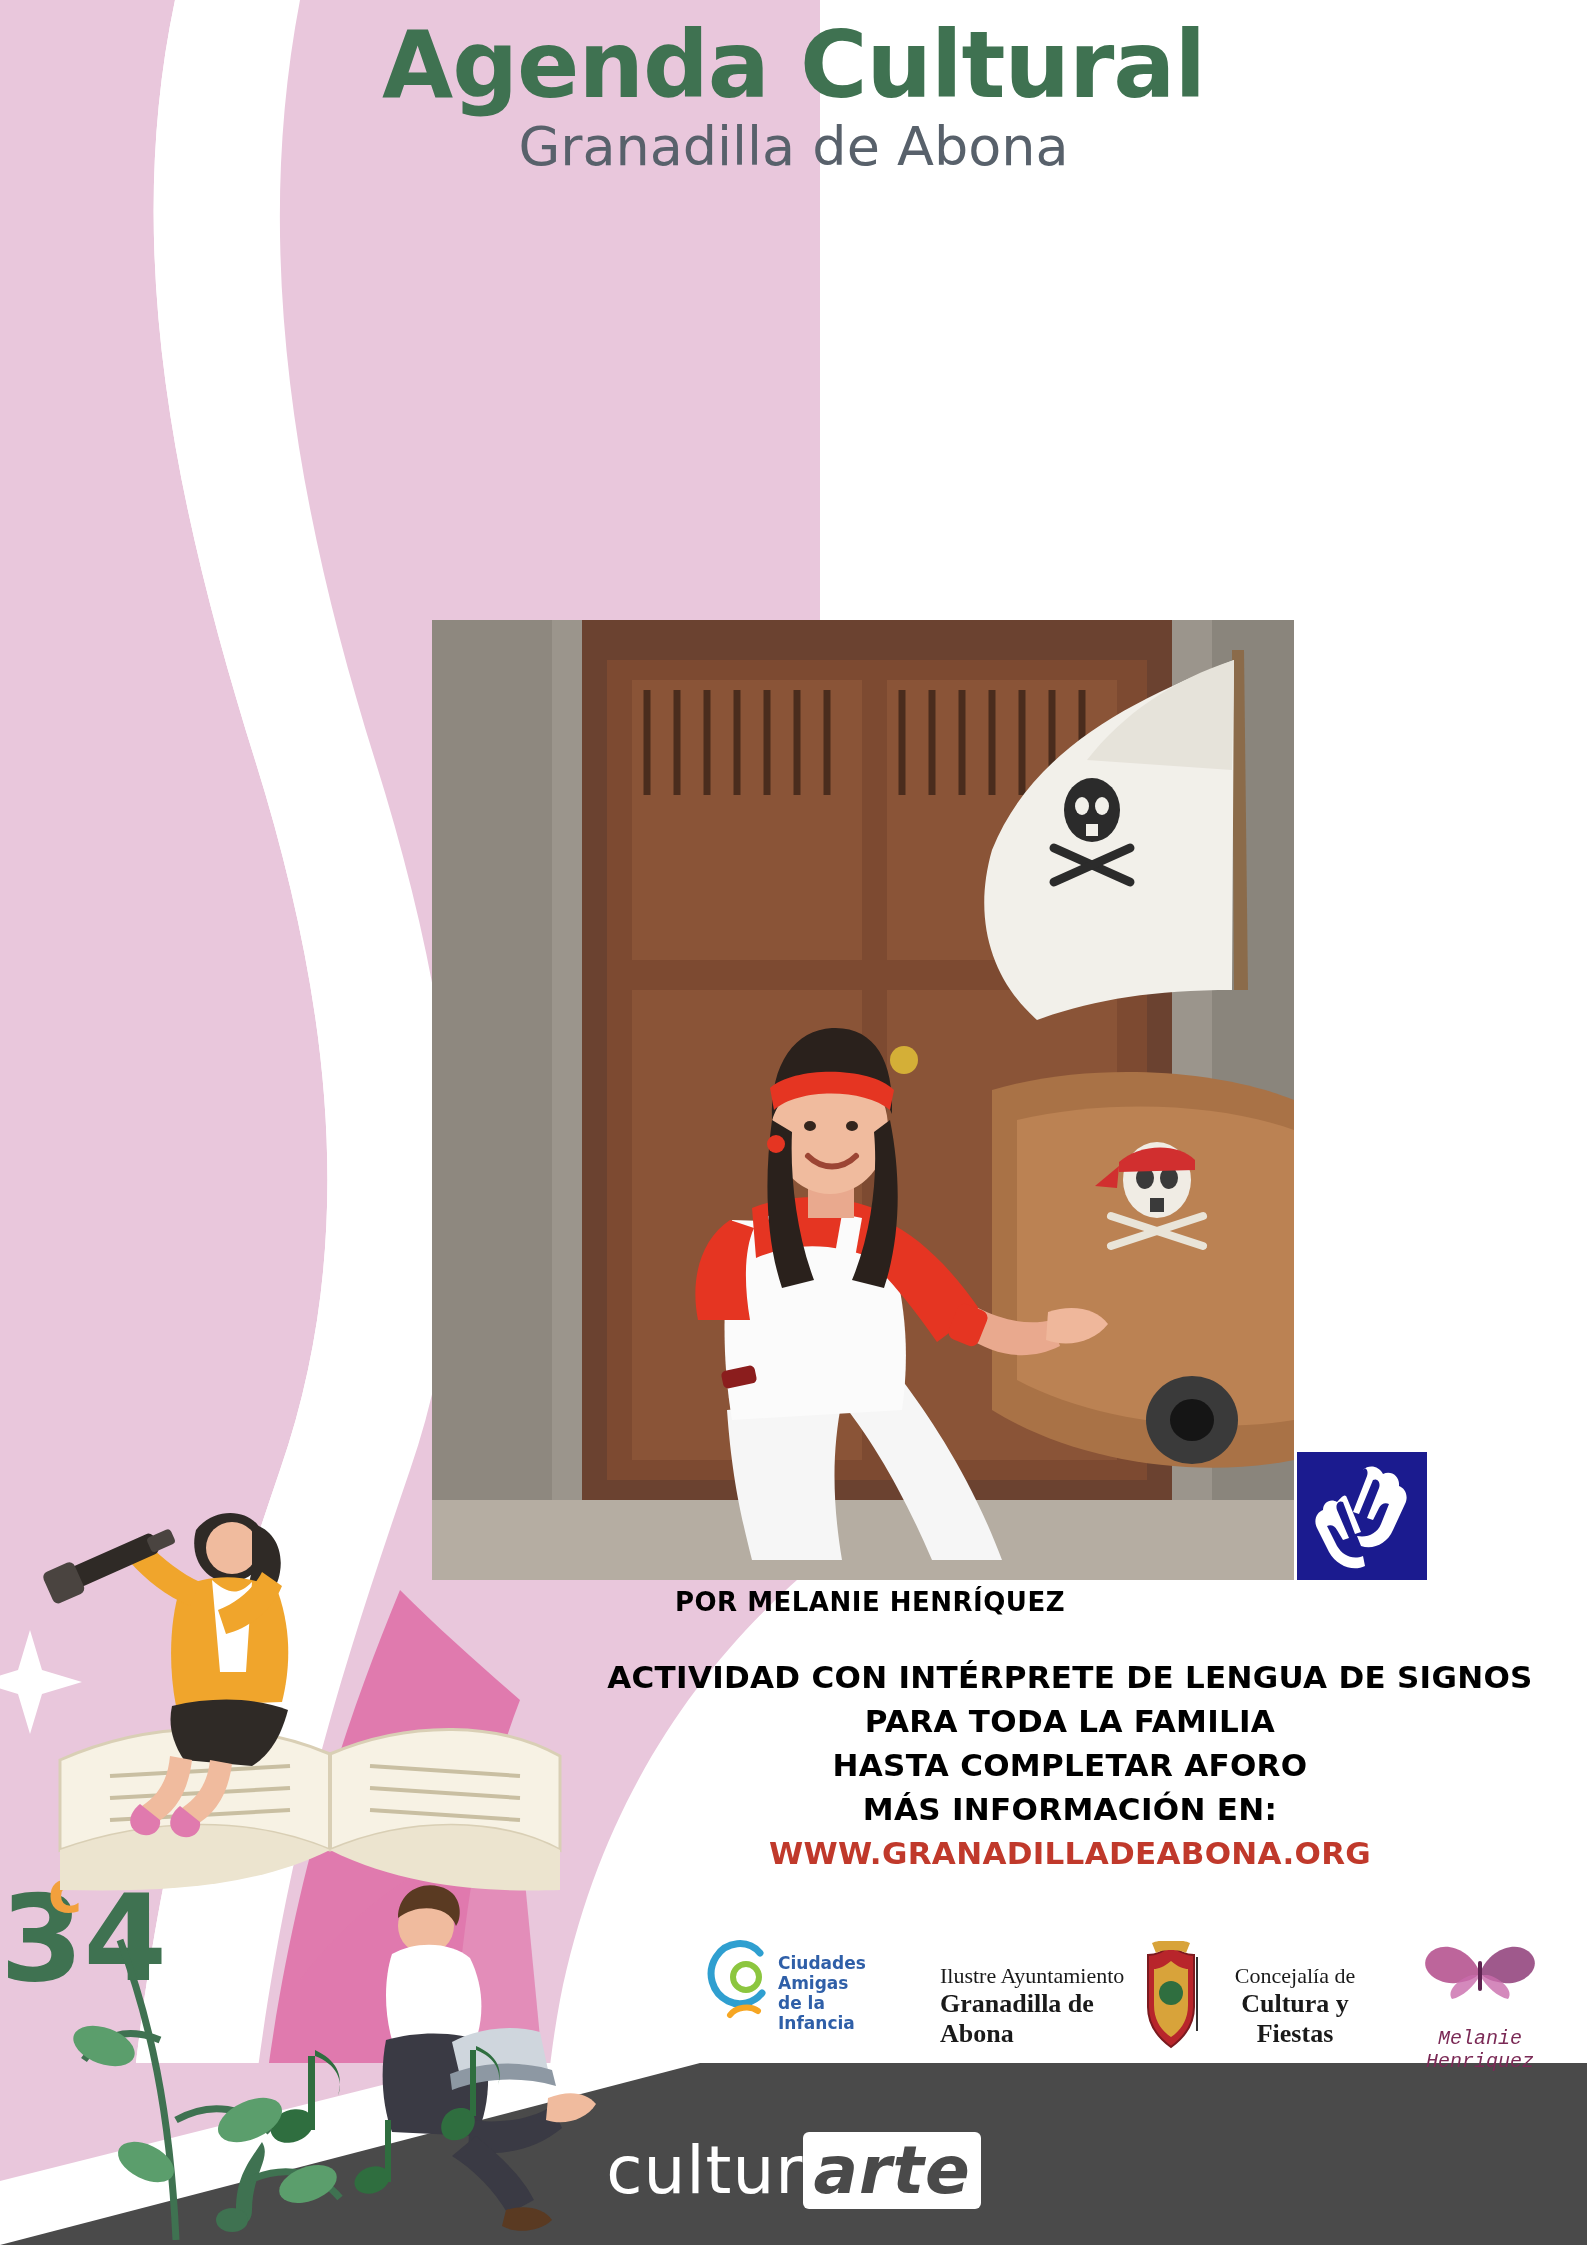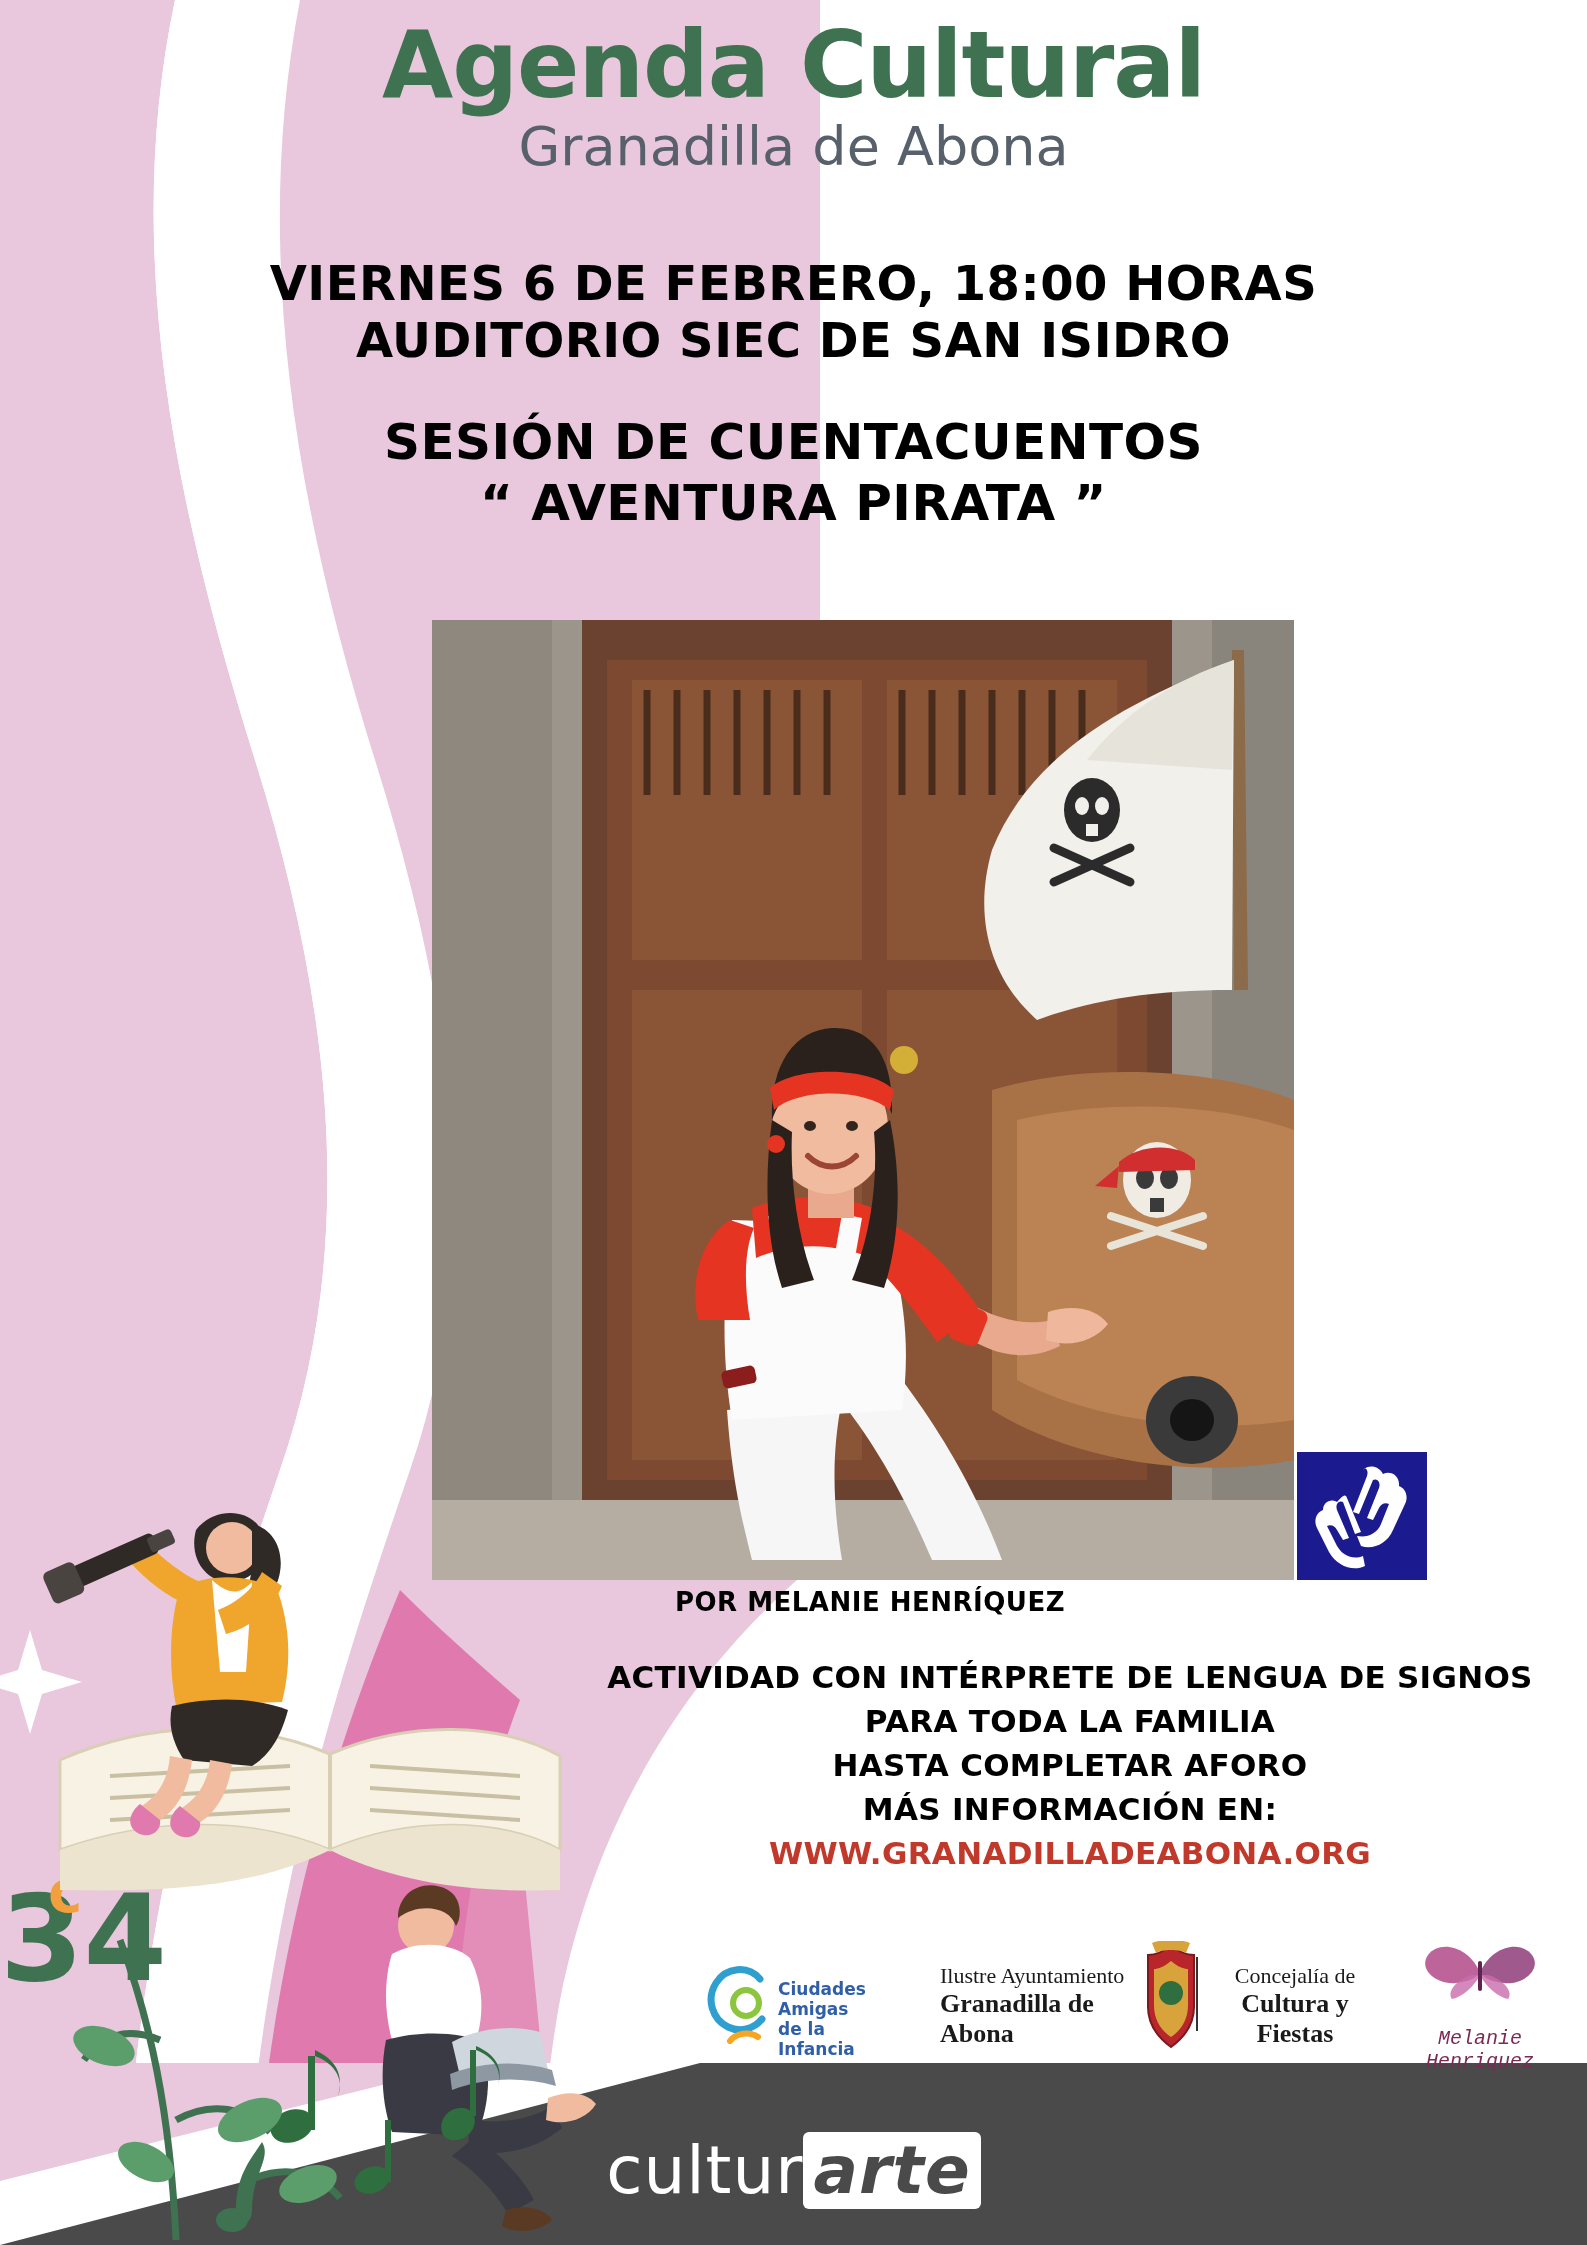--- a/index.html
+++ b/index.html
@@ -155,21 +155,21 @@
     position: absolute;
     top: 1925px;
     left: 670px;
     width: 920px;
     height: 150px;
     z-index: 6;
   }
   .logo-cai {
     position: absolute;
     left: 30px;
-    top: 32px;
+    top: 6px;
     width: 200px;
     height: 110px;
   }
   .cai-text {
     position: absolute;
     left: 78px;
     top: 22px;
     color: #2f5fa8;
     font-size: 17px;
     font-weight: bold;
@@ -302,27 +302,20 @@
     <path d="M300,0 L820,0 L820,1560 C700,1660 600,1800 560,2000 C545,2080 540,2170 540,2245 L240,2245 C265,1900 335,1690 410,1470 C490,1240 450,1000 375,760 C300,520 250,260 300,0 Z" fill="#e9c7dc"></path>
     <path d="M520,1700 C470,1830 450,1980 448,2245 L250,2245 C270,1950 330,1760 400,1590 C440,1630 480,1665 520,1700 Z" fill="#e07aae"></path>
     <path d="M300,1980 C360,1900 440,1850 520,1830 L560,2245 L300,2245 Z" fill="#e07aae" opacity="0.75"></path>
   </svg>
 
   <div class="header">
     <div class="title-main">Agenda Cultural</div>
     <div class="title-sub">Granadilla de Abona</div>
   </div>
 
-  <div class="event-block">
-    <div class="ev-line">VIERNES 6 DE FEBRERO, 18:00 HORAS</div>
-    <div class="ev-line">AUDITORIO SIEC DE SAN ISIDRO</div>
-    <div class="ev-gap"></div>
-    <div class="ev-title">SESIÓN DE CUENTACUENTOS</div>
-    <div class="ev-title">“ AVENTURA PIRATA ”</div>
-  </div>
 
   <div class="photo">
     <svg width="862" height="960" viewBox="0 0 862 960">
 
       <rect x="0" y="0" width="862" height="960" fill="#9b958c"></rect>
       <rect x="0" y="0" width="120" height="960" fill="#8e887f"></rect>
       <rect x="780" y="0" width="82" height="960" fill="#8a857c"></rect>
 
       <rect x="150" y="0" width="590" height="880" fill="#6b4230"></rect>
 

